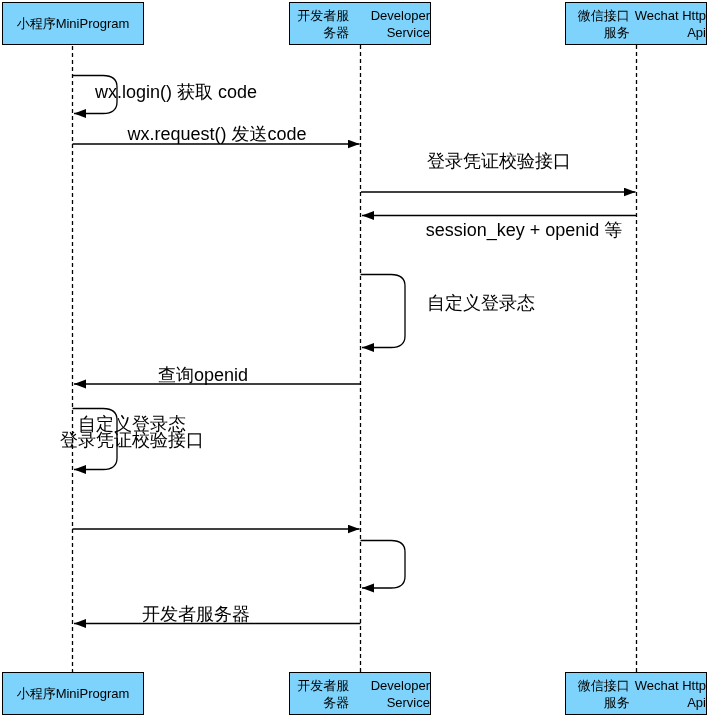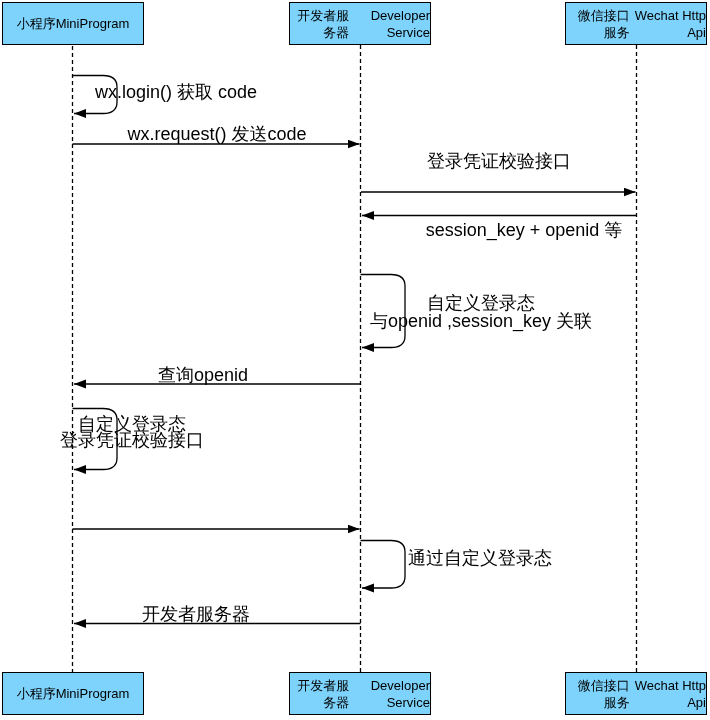--- a/index.html
+++ b/index.html
@@ -107,34 +107,32 @@
   <div class="lbl lh17" style="left:499px; top:153px">
     <div>登录凭证校验接口</div>
   </div>
 
   <div class="lbl" style="left:524px; top:222px">
     <div>session_key + openid 等</div>
   </div>
 
   <div class="lbl lh18" style="left:481px; top:294px">
     <div>自定义登录态</div>
-    <div>与openid ,session_key 关联</div>
   </div>
 
   <div class="lbl" style="left:203px; top:367px">
     <div>查询openid</div>
   </div>
 
   <div class="lbl" style="left:132px; top:416px">
     <div>自定义登录态</div>
     <div>登录凭证校验接口</div>
   </div>
 
 
   <div class="lbl" style="left:480px; top:550px">
-    <div>通过自定义登录态</div>
   </div>
 
   <div class="lbl" style="left:196px; top:606px">
     <div>开发者服务器</div>
   </div>
 
 </div>
 
 </body></html>

